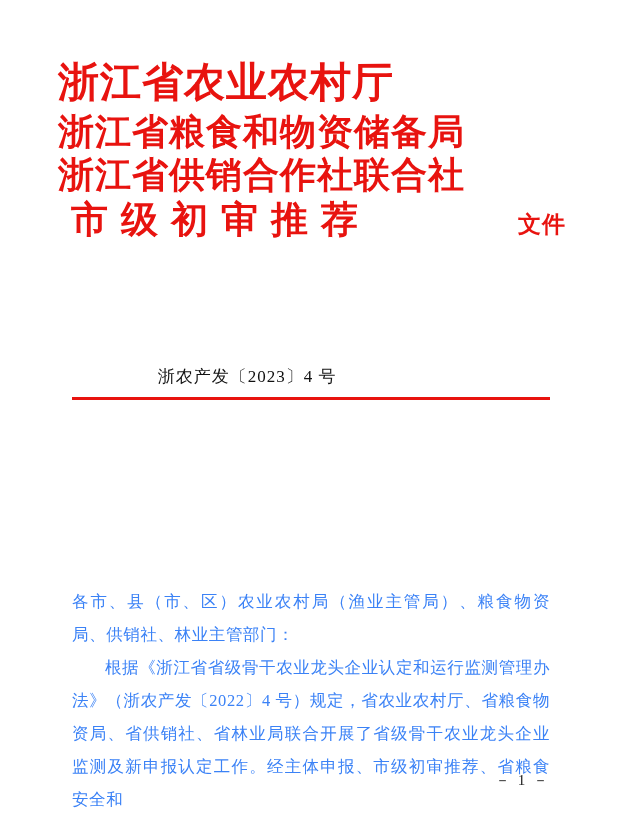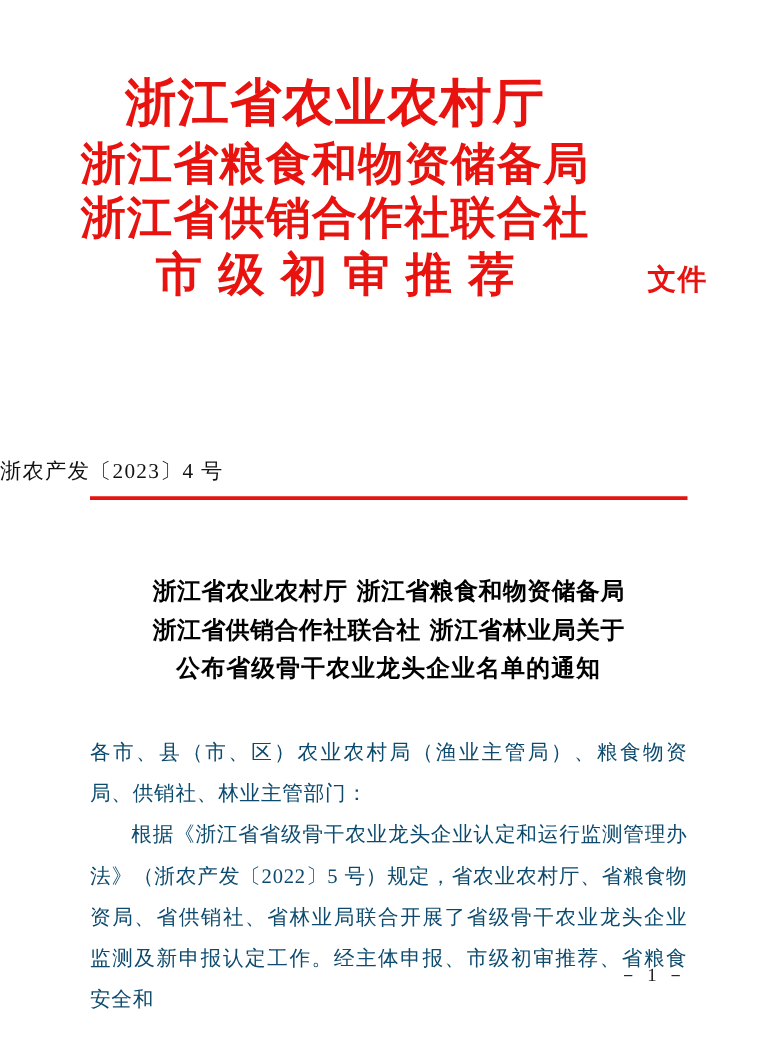--- a/index.html
+++ b/index.html
@@ -27,21 +27,20 @@
     left: 0;
     top: 62px;
     width: 622px;
     height: 230px;
   }
   .masthead-lines {
     position: absolute;
     left: 58px;
     top: 0;
     width: 420px;
-    text-align: center;
   }
   .mast-line {
     color: #e8130f;
     font-family: "DejaVu Serif", "Liberation Serif", serif;
     font-weight: bold;
     letter-spacing: 1px;
     white-space: nowrap;
     line-height: 1.0;
   }
   .mast-line.l1 {
@@ -72,20 +71,21 @@
     letter-spacing: 1px;
     line-height: 1;
   }
 
   
   .doc-number {
     position: absolute;
     left: 0;
     top: 365px;
     width: 494px;
+    text-align: center;
     font-size: 17px;
     font-family: "Liberation Serif", serif;
     letter-spacing: 1px;
     color: #111;
   }
   .red-rule {
     position: absolute;
     left: 72px;
     top: 397px;
     width: 478px;
@@ -116,21 +116,21 @@
 
   
   .body-text {
     position: absolute;
     left: 72px;
     top: 585px;
     width: 478px;
     font-family: "Liberation Serif", serif;
     font-size: 16.5px;
     line-height: 2.0;
-    color: #0c4a6e;
+    color: #3b82f6;
     letter-spacing: 0.6px;
     text-align: justify;
   }
   .body-text p {
     margin: 0;
   }
   .body-text p.indent {
     text-indent: 2em;
   }
 
@@ -156,26 +156,21 @@
       <div class="mast-line l2">浙江省粮食和物资储备局</div>
       <div class="mast-line l3">浙江省供销合作社联合社</div>
       <div class="mast-line l4">市级初审推荐</div>
     </div>
     <div class="mast-doc-word">文件</div>
   </div>
 
   <div class="doc-number">浙农产发〔2023〕4 号</div>
   <div class="red-rule"></div>
 
-  <div class="doc-title">
-    <div class="t1">浙江省农业农村厅 浙江省粮食和物资储备局</div>
-    <div class="t2">浙江省供销合作社联合社 浙江省林业局关于</div>
-    <div class="t3">公布省级骨干农业龙头企业名单的通知</div>
-  </div>
 
   <div class="body-text">
     <p>各市、县（市、区）农业农村局（渔业主管局）、粮食物资局、供销社、林业主管部门：</p>
-    <p class="indent">根据《浙江省省级骨干农业龙头企业认定和运行监测管理办法》（浙农产发〔2022〕5 号）规定，省农业农村厅、省粮食物资局、省供销社、省林业局联合开展了省级骨干农业龙头企业监测及新申报认定工作。经主体申报、市级初审推荐、省粮食安全和</p>
+    <p class="indent">根据《浙江省省级骨干农业龙头企业认定和运行监测管理办法》（浙农产发〔2022〕4 号）规定，省农业农村厅、省粮食物资局、省供销社、省林业局联合开展了省级骨干农业龙头企业监测及新申报认定工作。经主体申报、市级初审推荐、省粮食安全和</p>
   </div>
 
   <div class="page-number">－ 1 －</div>
 
 </div>
 
 </body></html>

